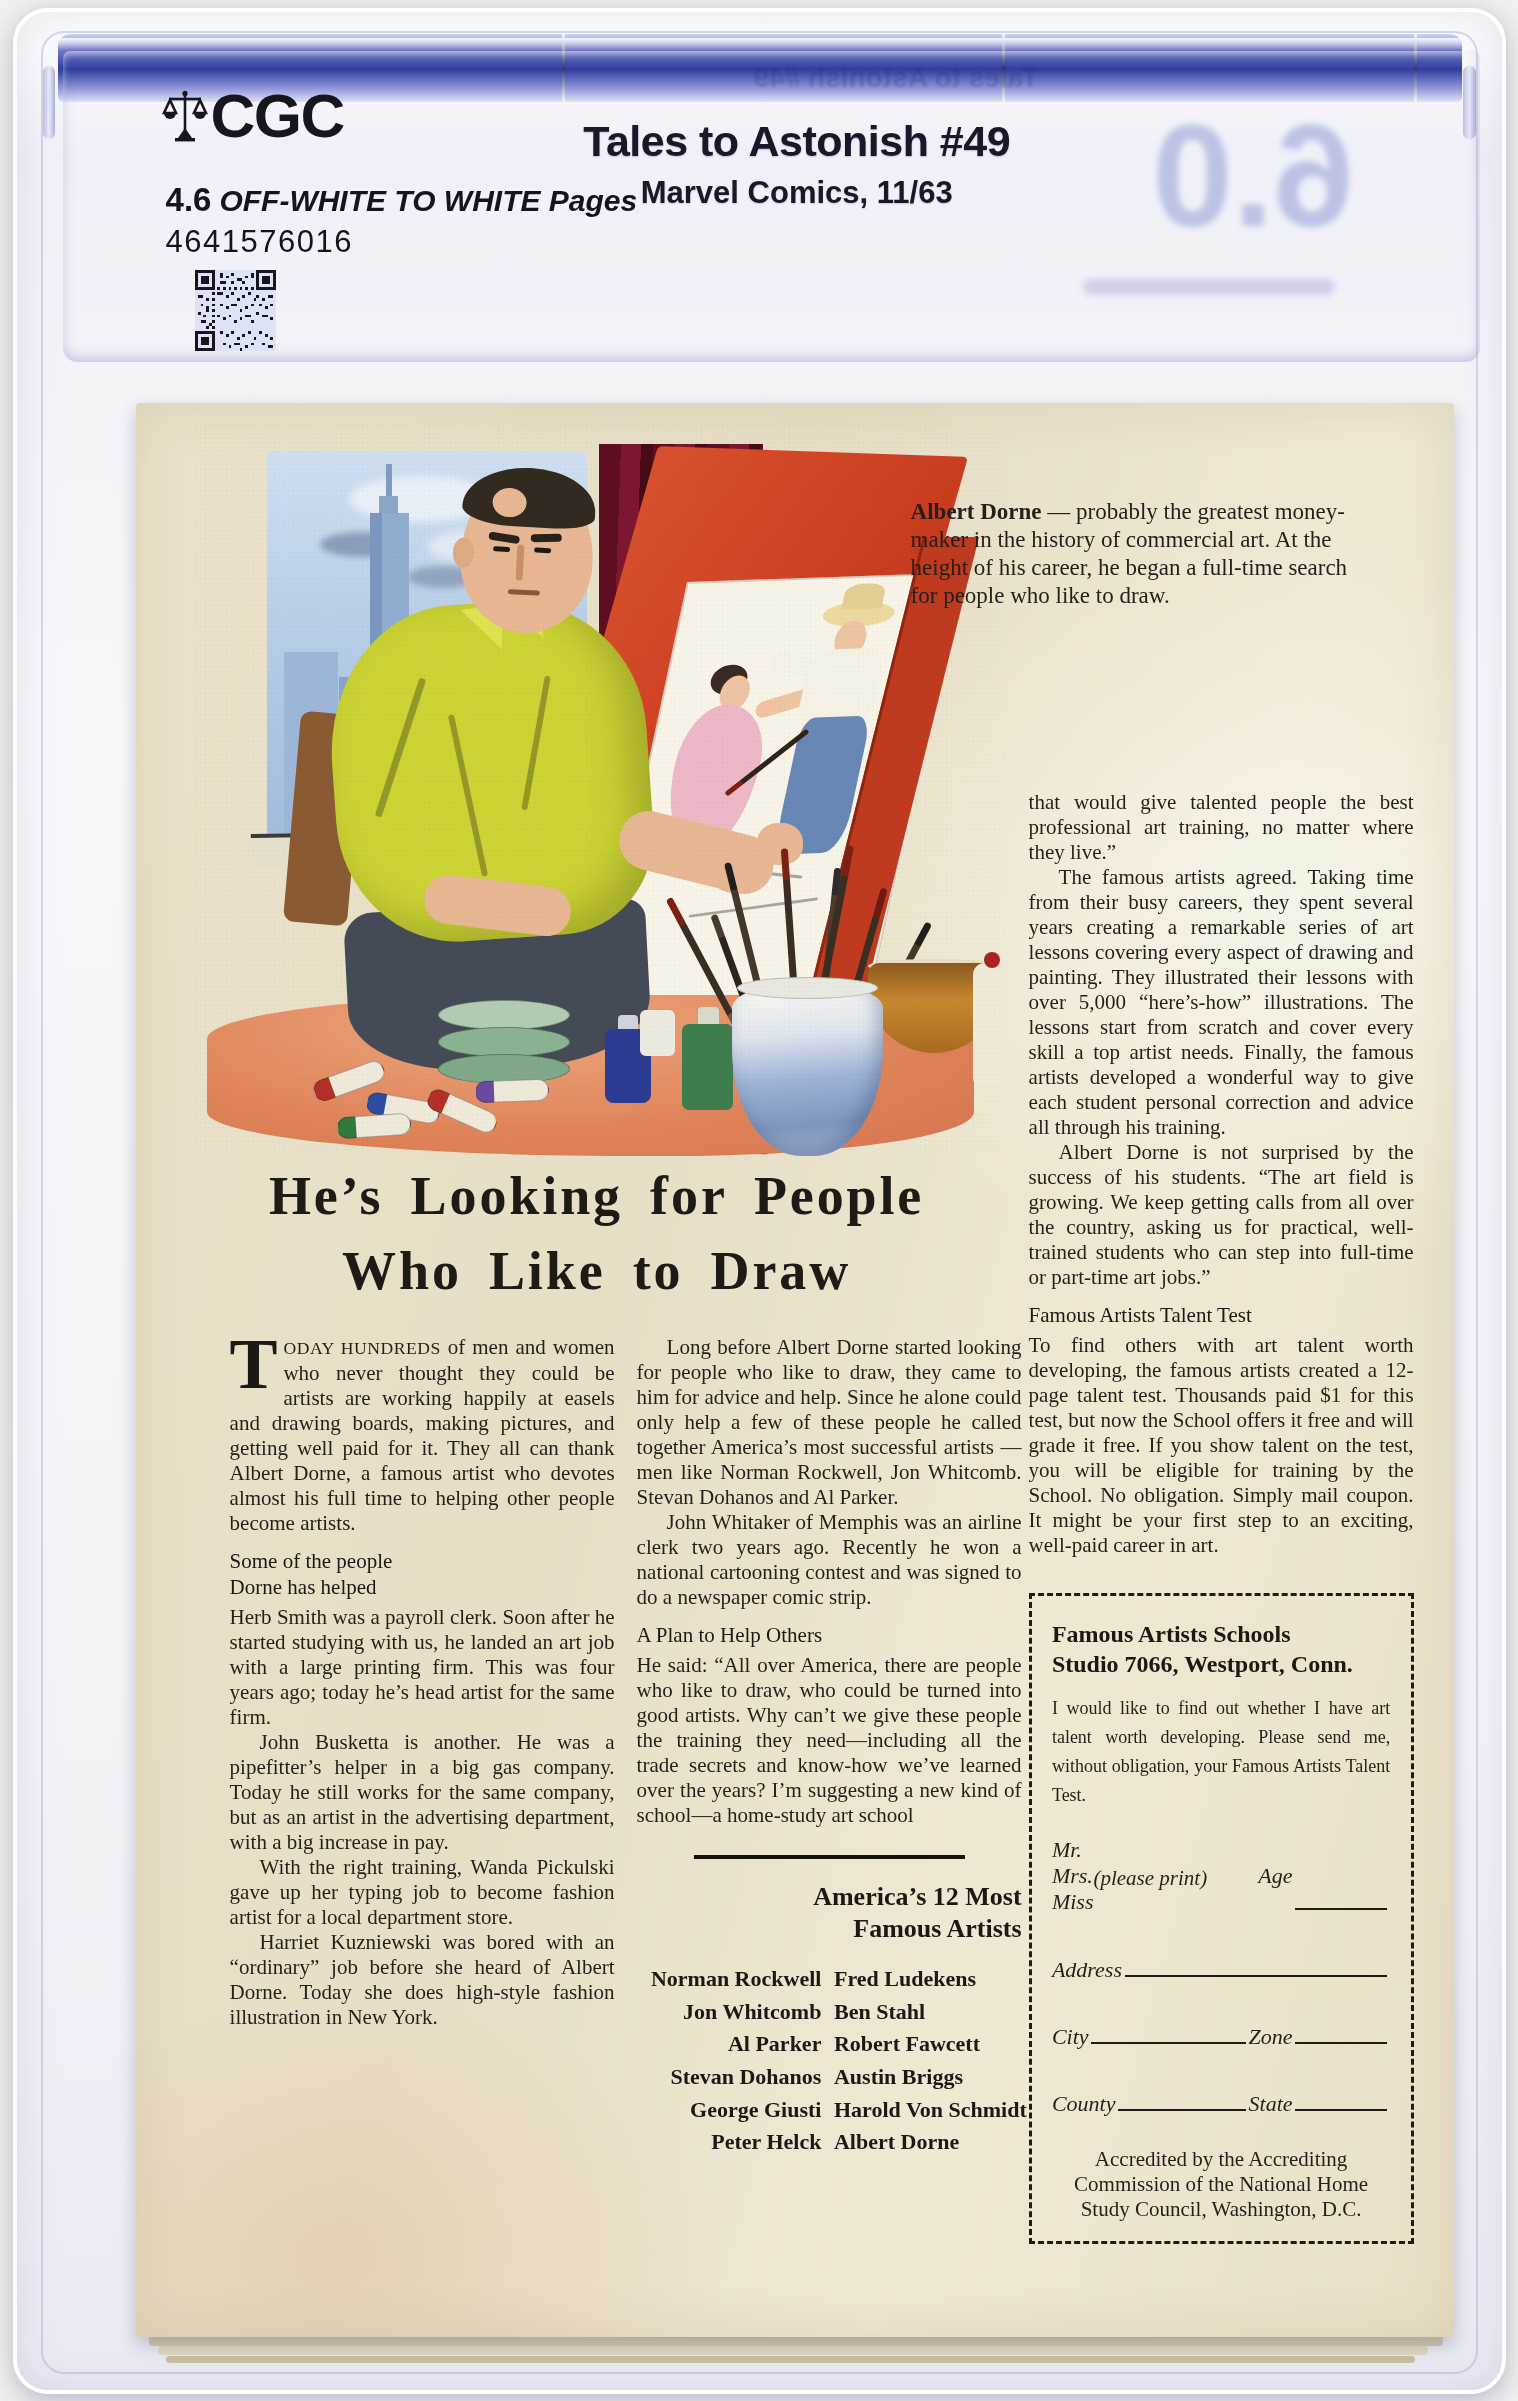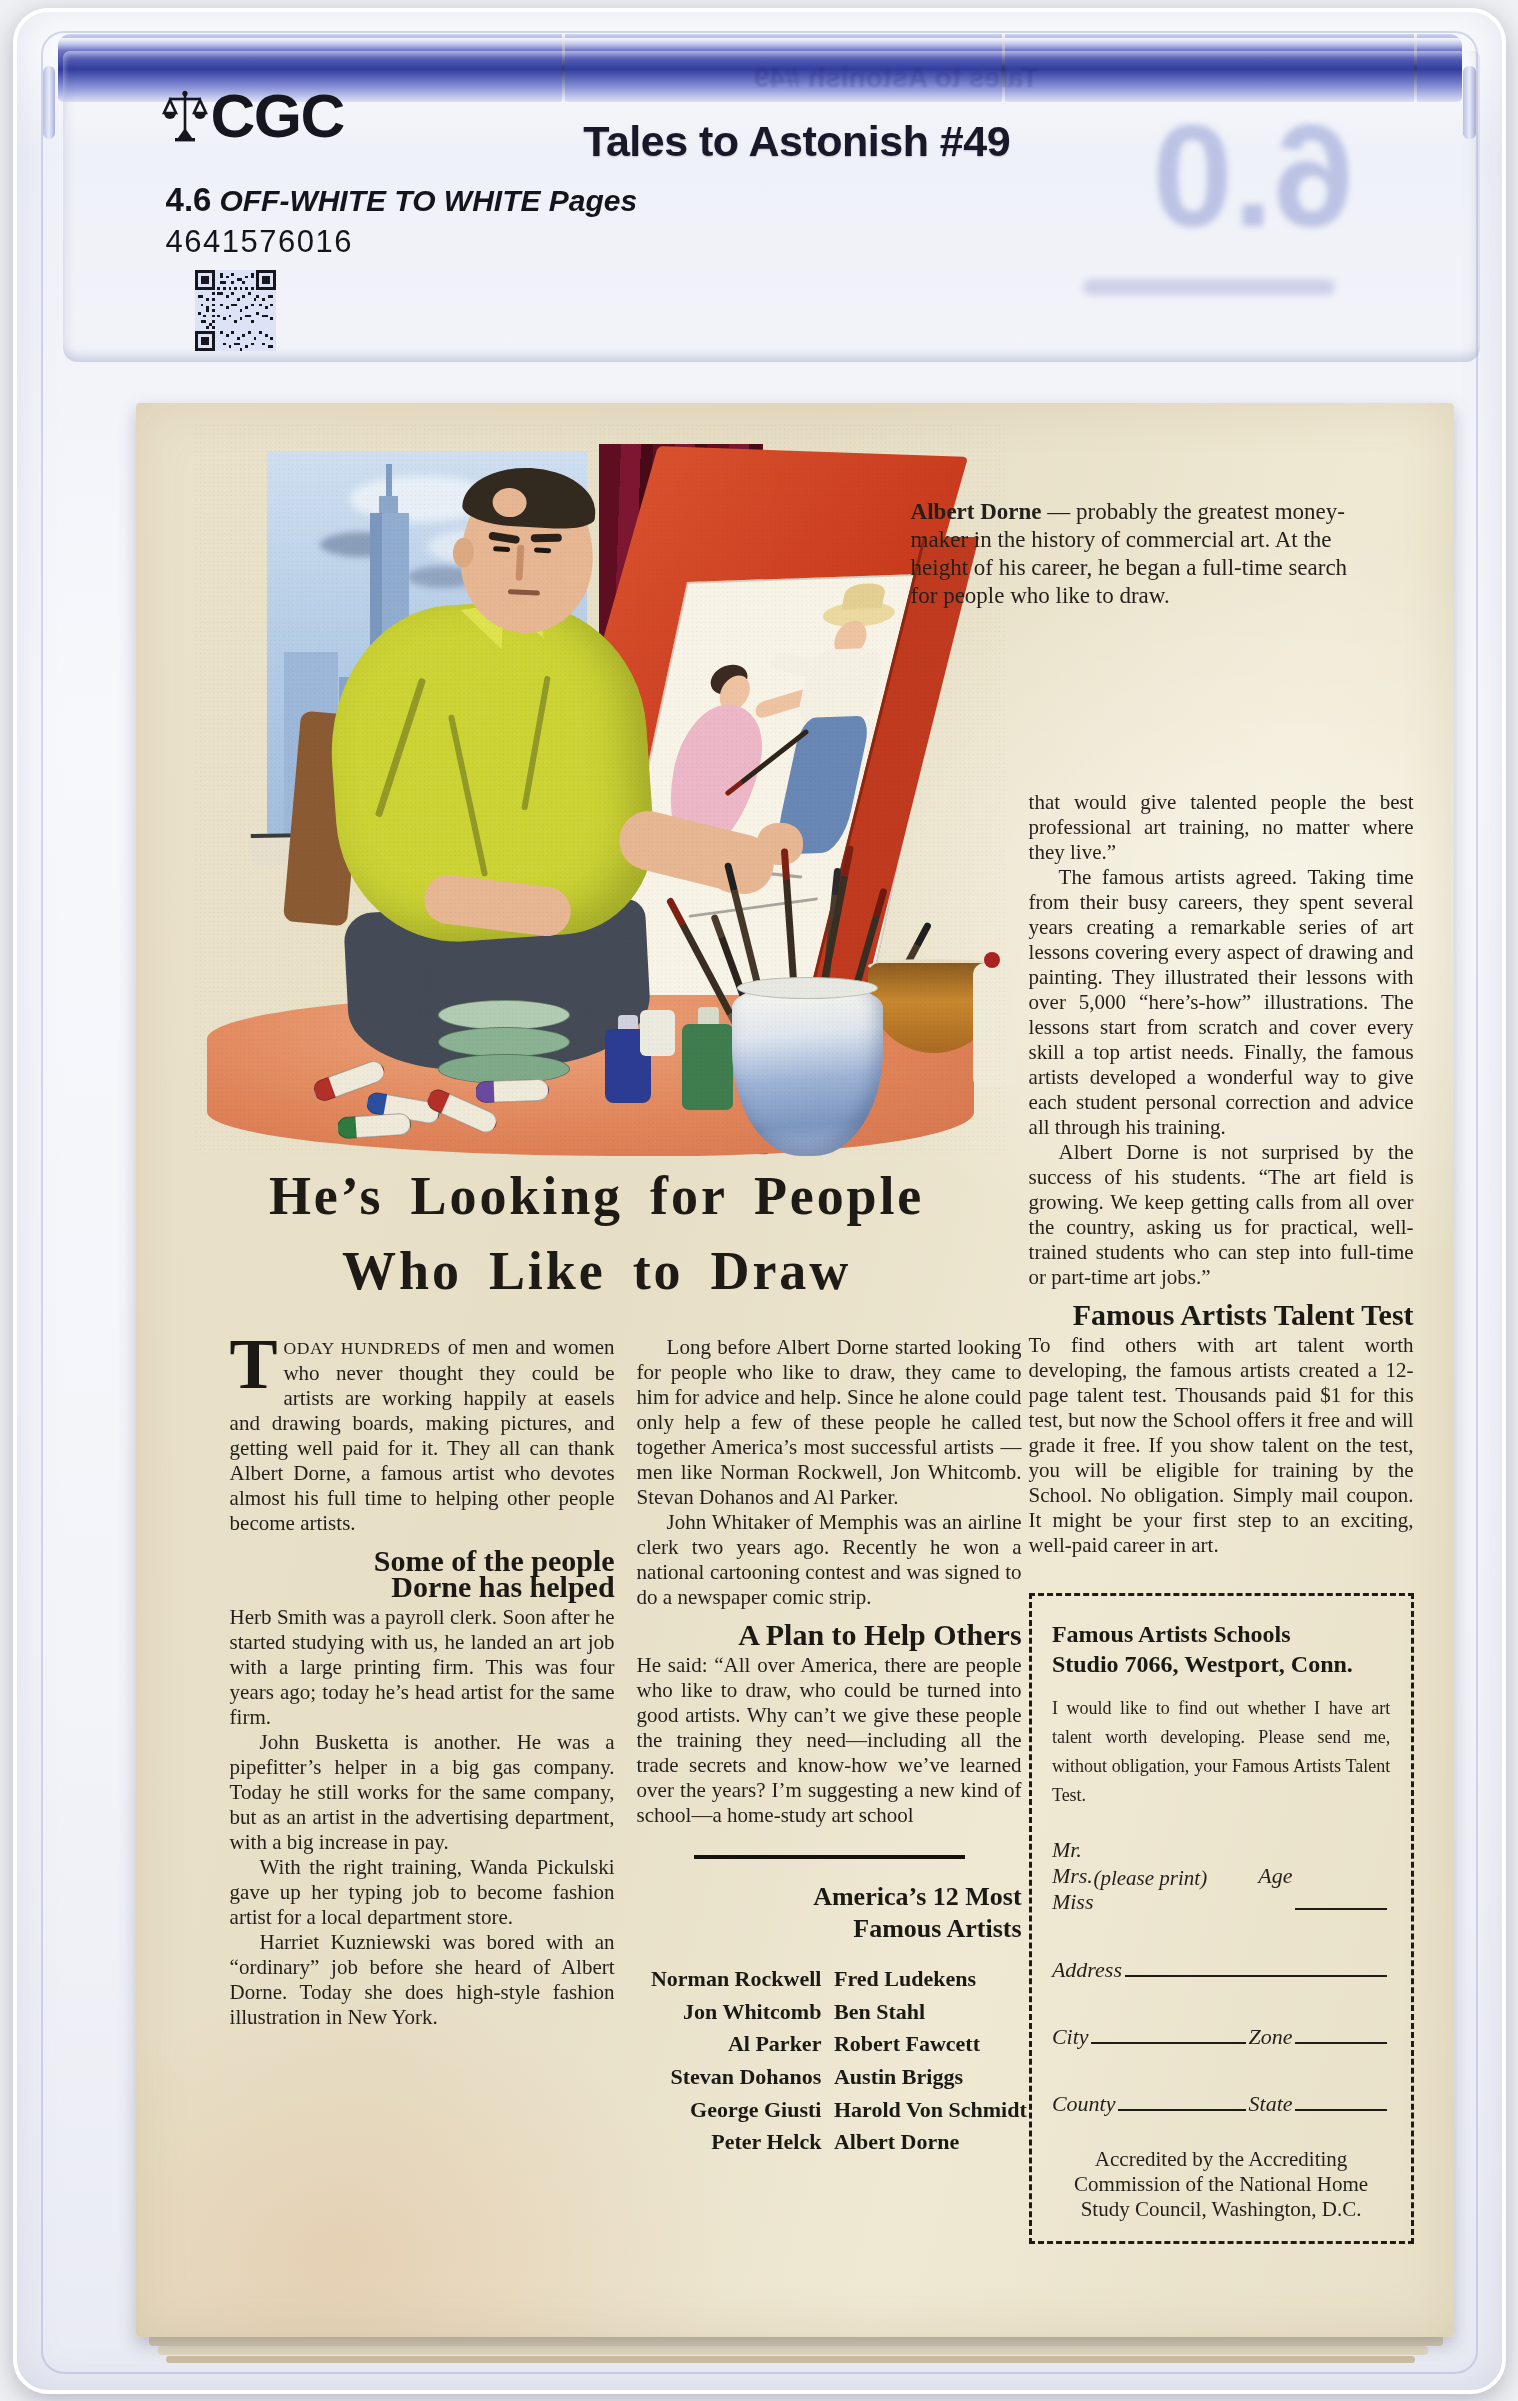--- a/index.html
+++ b/index.html
@@ -211,22 +211,22 @@
     font-weight:bold; color:#1e1a16; font-size:54px; line-height:1; letter-spacing:2.9px;
     word-spacing:10.7px; }
   .headline .h-line2 { margin-top:21px; }
   .col { position:absolute; width:385px; font-size:21px; line-height:25px; text-align:justify;
     color:#241f1a; }
   .col-1 { left:94px;  top:932px; }
   .col-2 { left:501px; top:932px; }
   .col-3 { left:893px; top:387px;  }
   .col p { margin:0; }
   .col p.indent { text-indent:30px; }
-  .subhead { font-family:"Liberation Serif",serif; font-weight:bold; font-size:30px;
-    line-height:26px; margin:12.6px 0 4.8px 0; text-align:right; color:#1c1814; }
+  .subhead { font-family:"Liberation Serif",serif; font-weight:normal; font-size:21px;
+    line-height:26px; margin:12.6px 0 4.8px 0; text-align:left; color:#1c1814; }
   .dropcap { float:left; font-weight:bold; font-size:72px; line-height:51px;
     padding:4.8px 5.8px 0 0; color:#1c1814; }
   .smallcaps-lead { font-size:0.84em; letter-spacing:0.5px; }
   .divider { width:271px; height:3.9px; background:#15120e; margin:27px auto 0 auto; }
   .artists-heading { text-align:right; font-weight:bold; font-size:26px; line-height:32px;
     margin-top:22px; color:#1c1814; }
   .artists-grid { display:grid; grid-template-columns:48% 52%; column-gap:12.6px; row-gap:7.7px;
     margin-top:21px; font-weight:bold; font-size:22px; color:#1c1814; }
   .artists-grid .a-left  { text-align:right; }
   .artists-grid .a-right { text-align:left; }
@@ -375,20 +375,21 @@
           <rect x="20" y="26" width="1" height="1"></rect>
             <rect x="23" y="22" width="1" height="1"></rect>
             <rect x="25" y="23" width="1" height="1"></rect>
           <rect x="27" y="24" width="1" height="1"></rect>
             <rect x="24" y="26" width="1" height="1"></rect>
             <rect x="26" y="27" width="2" height="1"></rect>
         </g>
       </svg>
       <div class="title-block">
         <div class="book-title">Tales to Astonish #49</div>
+        <div class="publisher-line">Marvel Comics, 11/63</div>
       </div>
       <div class="ghost-grade">6.0</div>
       <div class="ghost-small"></div>
     </div>
 
     <div class="case-edge"></div>
 
     <div class="page-stack-strip strip-1"></div>
     <div class="page-stack-strip strip-2"></div>
     <div class="page-stack-strip strip-3"></div>

